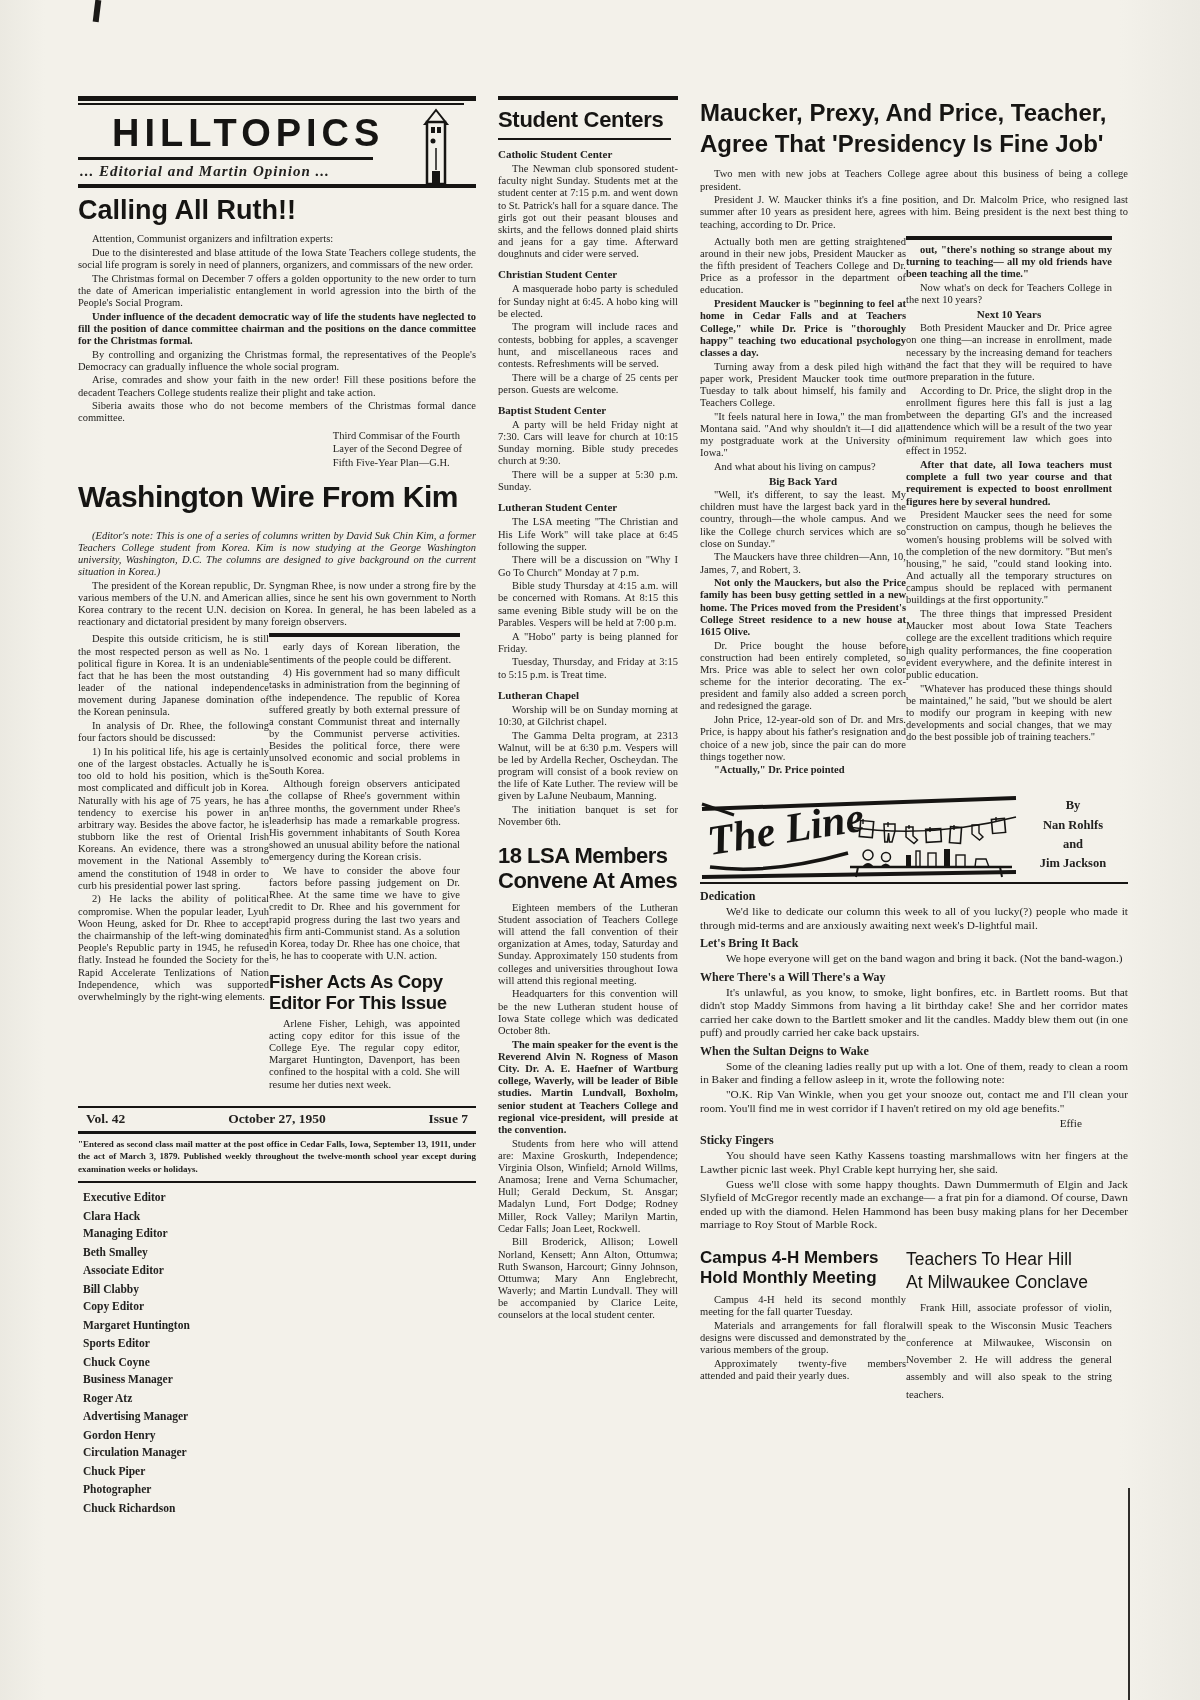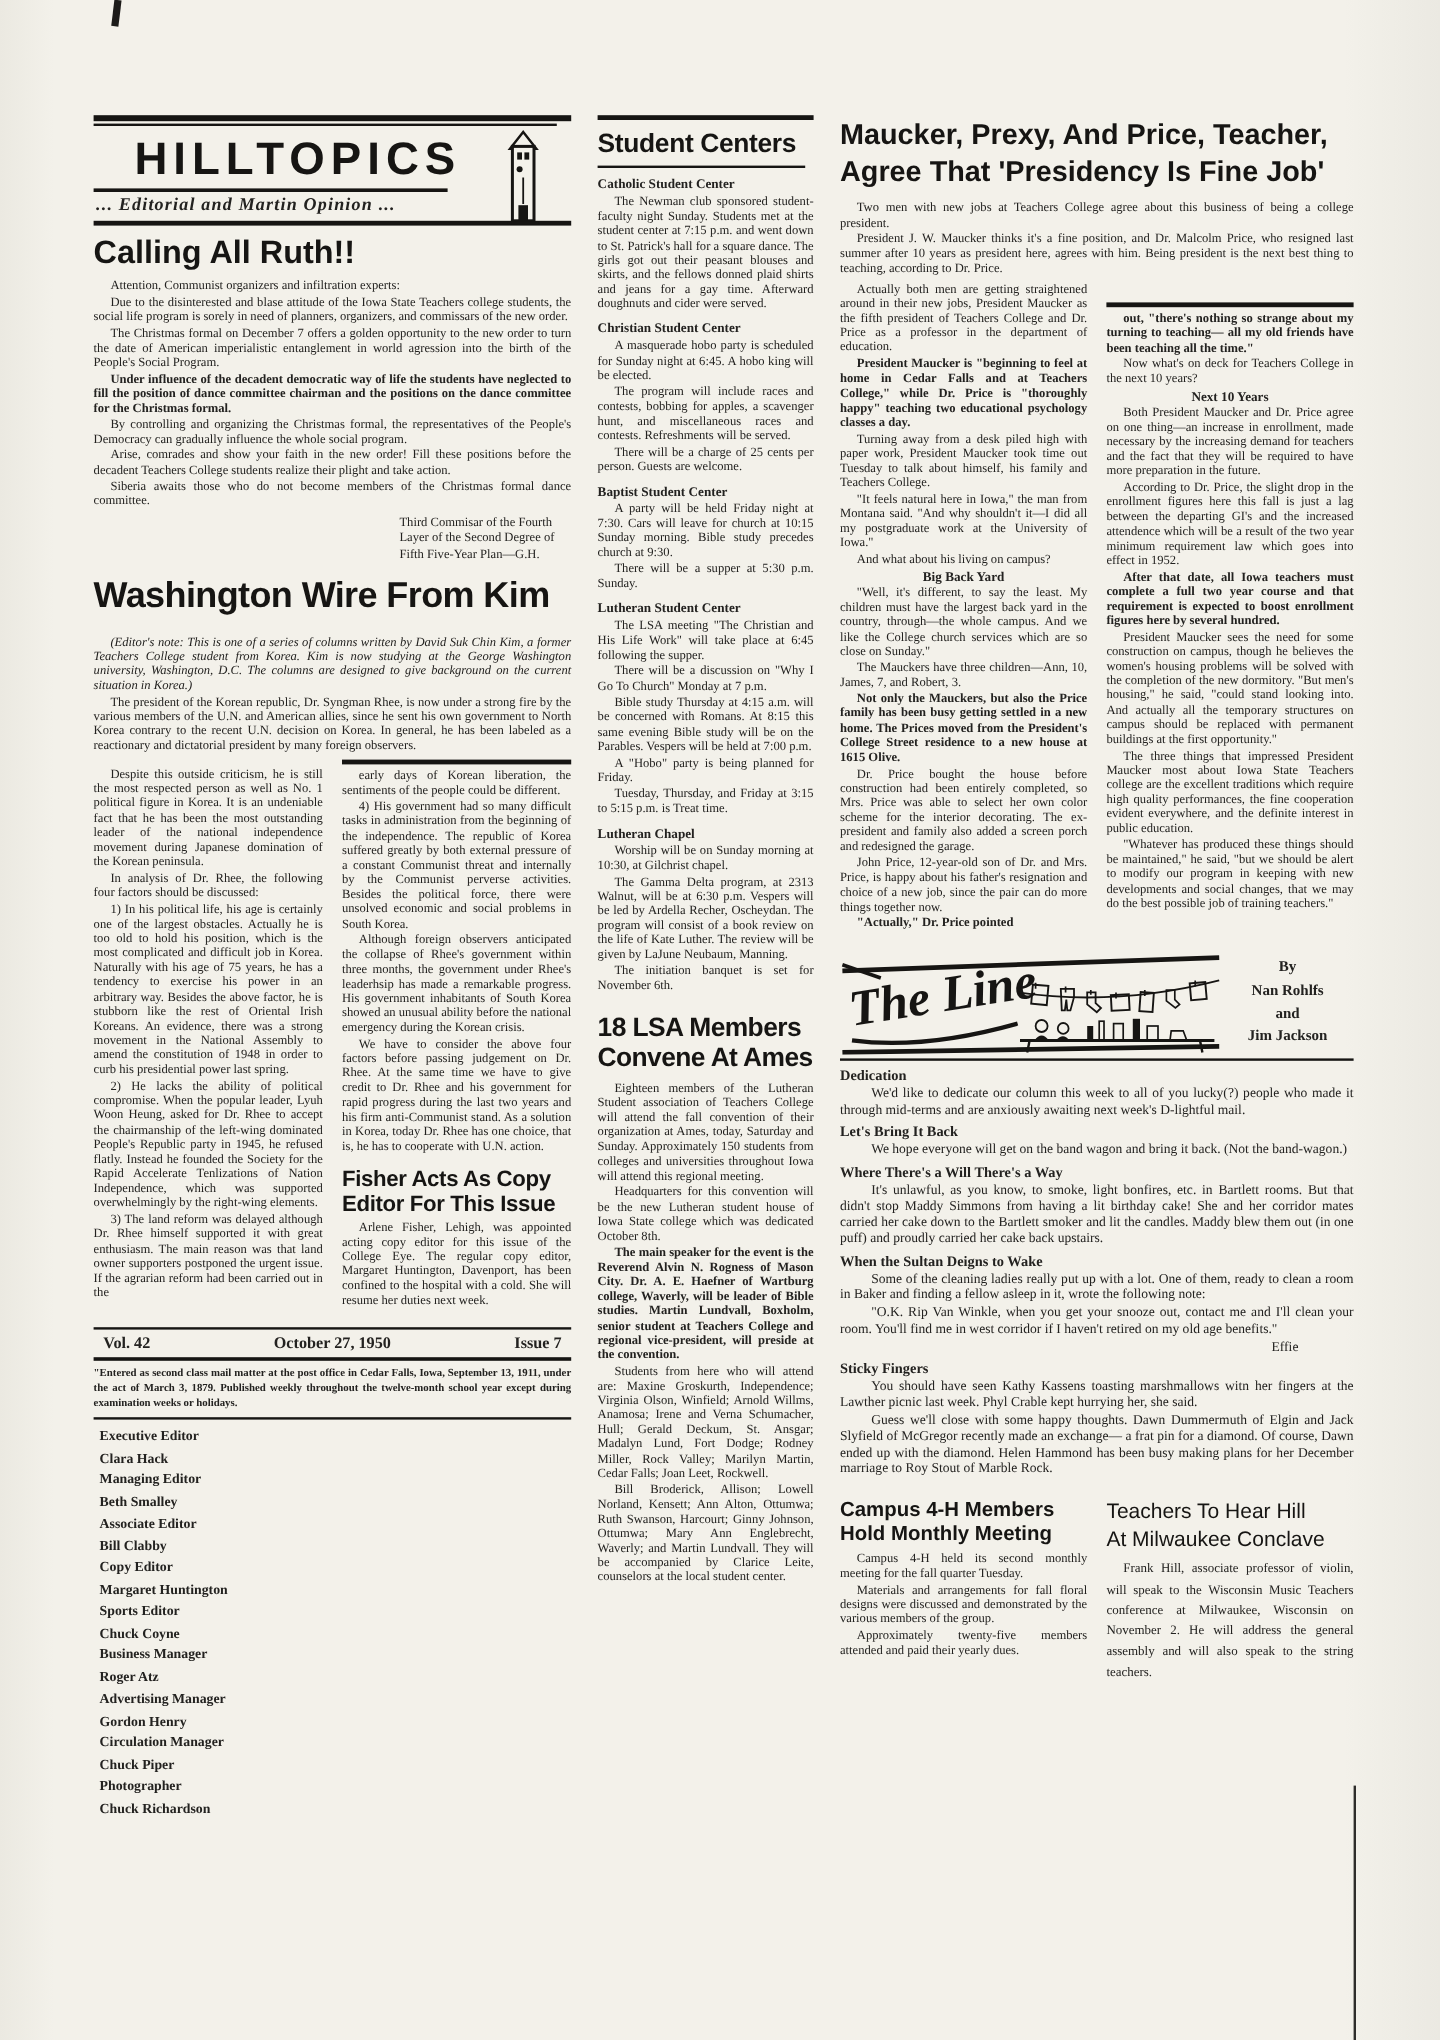--- a/index.html
+++ b/index.html
@@ -24,21 +24,21 @@
   .ht-r3{height:3px;background:#161513;width:74%;margin:3px 0 3px 0;}
   .ht-tagline{font-style:italic;font-weight:bold;font-size:15px;letter-spacing:1px;padding-left:2px;
     font-family:"Liberation Serif",serif;}
   .ht-r4{height:4px;background:#161513;margin-top:4px;}
   
   .car-head{font-size:27px;font-weight:bold;margin:7px 0 7px 0;}
   .signature{width:fit-content;margin:4px 14px 10px auto;font-size:10.5px;line-height:1.3;}
   
   .ww-head{font-size:30px;font-weight:bold;letter-spacing:-0.5px;margin:8px 0 8px 0;}
   .note{font-style:italic;margin-top:16px;}
-  .subcols{display:flex;gap:16px;margin-top:5px;align-items:center;}
+  .subcols{display:flex;margin-top:5px;}
   .subcol{width:191px;flex:0 0 auto;}
   .cont-rule{border-top:4px solid #161513;padding-top:4px;}
   .fisher-head{font-size:18.5px;font-weight:bold;line-height:1.12;letter-spacing:-0.3px;margin:10px 0 4px 0;}
   
   .ce{margin-top:14px;}
   .ce-title{font-family:"Liberation Sans",sans-serif;font-weight:bold;font-size:33px;letter-spacing:7px;
     line-height:1;margin:2px 0 7px 0;color:#161513;}
   .ce-row{display:flex;justify-content:space-between;align-items:baseline;border-top:2px solid #161513;
     border-bottom:3px solid #161513;padding:3px 8px 4px 8px;font-weight:bold;font-size:13.5px;}
   .ce-note{font-size:9px;font-weight:bold;line-height:1.35;text-align:justify;margin:4px 0 0 0;
@@ -57,21 +57,21 @@
   .subcol-m{width:206px;flex:0 0 auto;}
   .m-subhead{text-align:center;font-weight:bold;font-size:11px;font-family:"Liberation Serif",serif;margin:2px 0;}
   
   .line-banner{display:flex;margin-top:13px;align-items:center;}
   .line-by{flex:1;text-align:center;font-weight:bold;font-size:12.5px;line-height:1.55;}
   .line-rule{height:2px;background:#161513;margin:3px 0 5px 0;}
   .line-head{font-family:"Liberation Serif",serif;font-weight:bold;font-size:12px;margin:4px 0 1px 0;color:#232220;}
   .line-text{font-size:11.3px;line-height:1.2;text-indent:26px;}
   .line-sig{text-align:right;padding-right:46px;font-size:11.3px;margin:0;}
   
-  .bottom-split{display:flex;gap:16px;margin-top:16px;}
+  .bottom-split{display:flex;margin-top:16px;}
   .c4h,.thill{width:206px;flex:0 0 auto;}
   .small-head{font-size:17px;font-weight:bold;line-height:1.18;margin-bottom:6px;}
   .small-head.light{font-weight:normal;font-size:17.5px;line-height:1.3;}
   .th-body{line-height:1.6;font-size:10.8px;}
   
   .art-topleft{position:absolute;left:94px;top:0;width:6px;height:22px;background:#1c1b19;transform:rotate(7deg);}
   .art-rightline{position:absolute;left:1128px;top:1488px;width:2px;height:212px;background:#2e2d2a;}
 </style>
 </head>
 <body>
@@ -122,21 +122,20 @@
       <section>
         <h1 class="ww-head">Washington Wire From Kim</h1>
         <p class="p note">(Editor's note: This is one of a series of columns written by David Suk Chin Kim, a former Teachers College student from Korea. Kim is now studying at the George Washington university, Washington, D.C. The columns are designed to give background on the current situation in Korea.)</p>
         <p class="p">The president of the Korean republic, Dr. Syngman Rhee, is now under a strong fire by the various members of the U.N. and American allies, since he sent his own government to North Korea contrary to the recent U.N. decision on Korea. In general, he has been labeled as a reactionary and dictatorial president by many foreign observers.</p>
         <div class="subcols">
           <div class="subcol">
             <p class="p">Despite this outside criticism, he is still the most respected person as well as No. 1 political figure in Korea. It is an undeniable fact that he has been the most outstanding leader of the national independence movement during Japanese domination of the Korean peninsula.</p>
             <p class="p">In analysis of Dr. Rhee, the following four factors should be discussed:</p>
             <p class="p">1) In his political life, his age is certainly one of the largest obstacles. Actually he is too old to hold his position, which is the most complicated and difficult job in Korea. Naturally with his age of 75 years, he has a tendency to exercise his power in an arbitrary way. Besides the above factor, he is stubborn like the rest of Oriental Irish Koreans. An evidence, there was a strong movement in the National Assembly to amend the constitution of 1948 in order to curb his presidential power last spring.</p>
             <p class="p">2) He lacks the ability of political compromise. When the popular leader, Lyuh Woon Heung, asked for Dr. Rhee to accept the chairmanship of the left-wing dominated People's Republic party in 1945, he refused flatly. Instead he founded the Society for the Rapid Accelerate Tenlizations of Nation Independence, which was supported overwhelmingly by the right-wing elements.</p>
-            <p class="p">3) The land reform was delayed although Dr. Rhee himself supported it with great enthusiasm. The main reason was that land owner supporters postponed the urgent issue. If the agrarian reform had been carried out in the</p>
           </div>
           <div class="subcol cont-rule">
             <p class="p">early days of Korean liberation, the sentiments of the people could be different.</p>
             <p class="p">4) His government had so many difficult tasks in administration from the beginning of the independence. The republic of Korea suffered greatly by both external pressure of a constant Communist threat and internally by the Communist perverse activities. Besides the political force, there were unsolved economic and social problems in South Korea.</p>
             <p class="p">Although foreign observers anticipated the collapse of Rhee's government within three months, the government under Rhee's leaderhsip has made a remarkable progress. His government inhabitants of South Korea showed an unusual ability before the national emergency during the Korean crisis.</p>
             <p class="p">We have to consider the above four factors before passing judgement on Dr. Rhee. At the same time we have to give credit to Dr. Rhee and his government for rapid progress during the last two years and his firm anti-Communist stand. As a solution in Korea, today Dr. Rhee has one choice, that is, he has to cooperate with U.N. action.</p>
             <section>
               <h2 class="fisher-head">Fisher Acts As Copy Editor For This Issue</h2>
               <p class="p">Arlene Fisher, Lehigh, was appointed acting copy editor for this issue of the College Eye. The regular copy editor, Margaret Huntington, Davenport, has been confined to the hospital with a cold. She will resume her duties next week.</p>
             </section>

